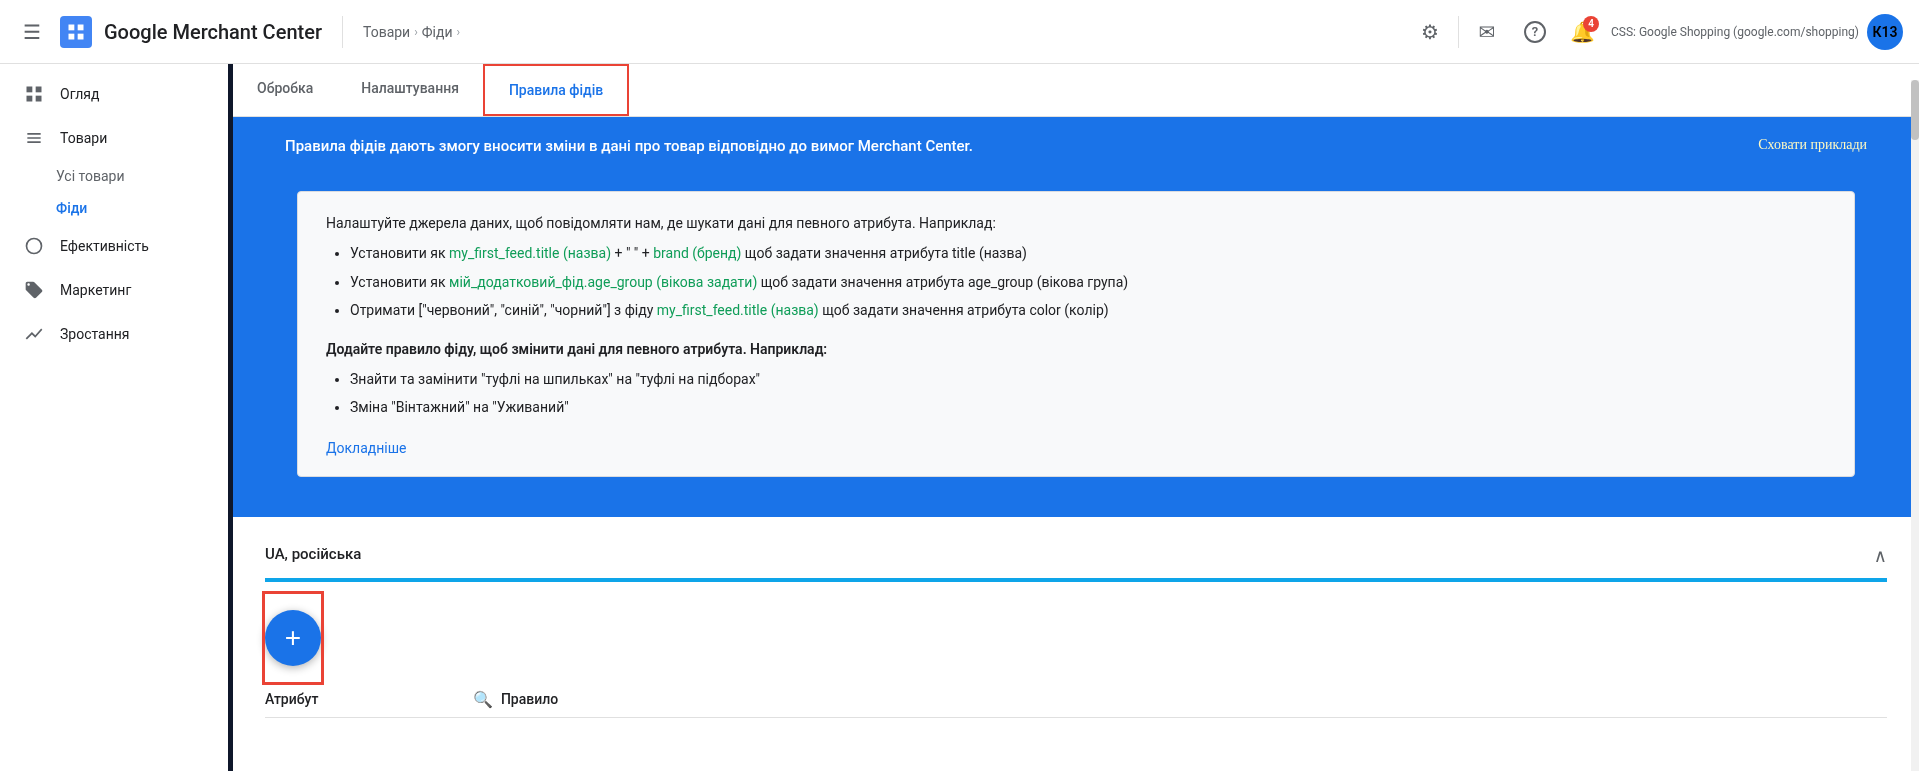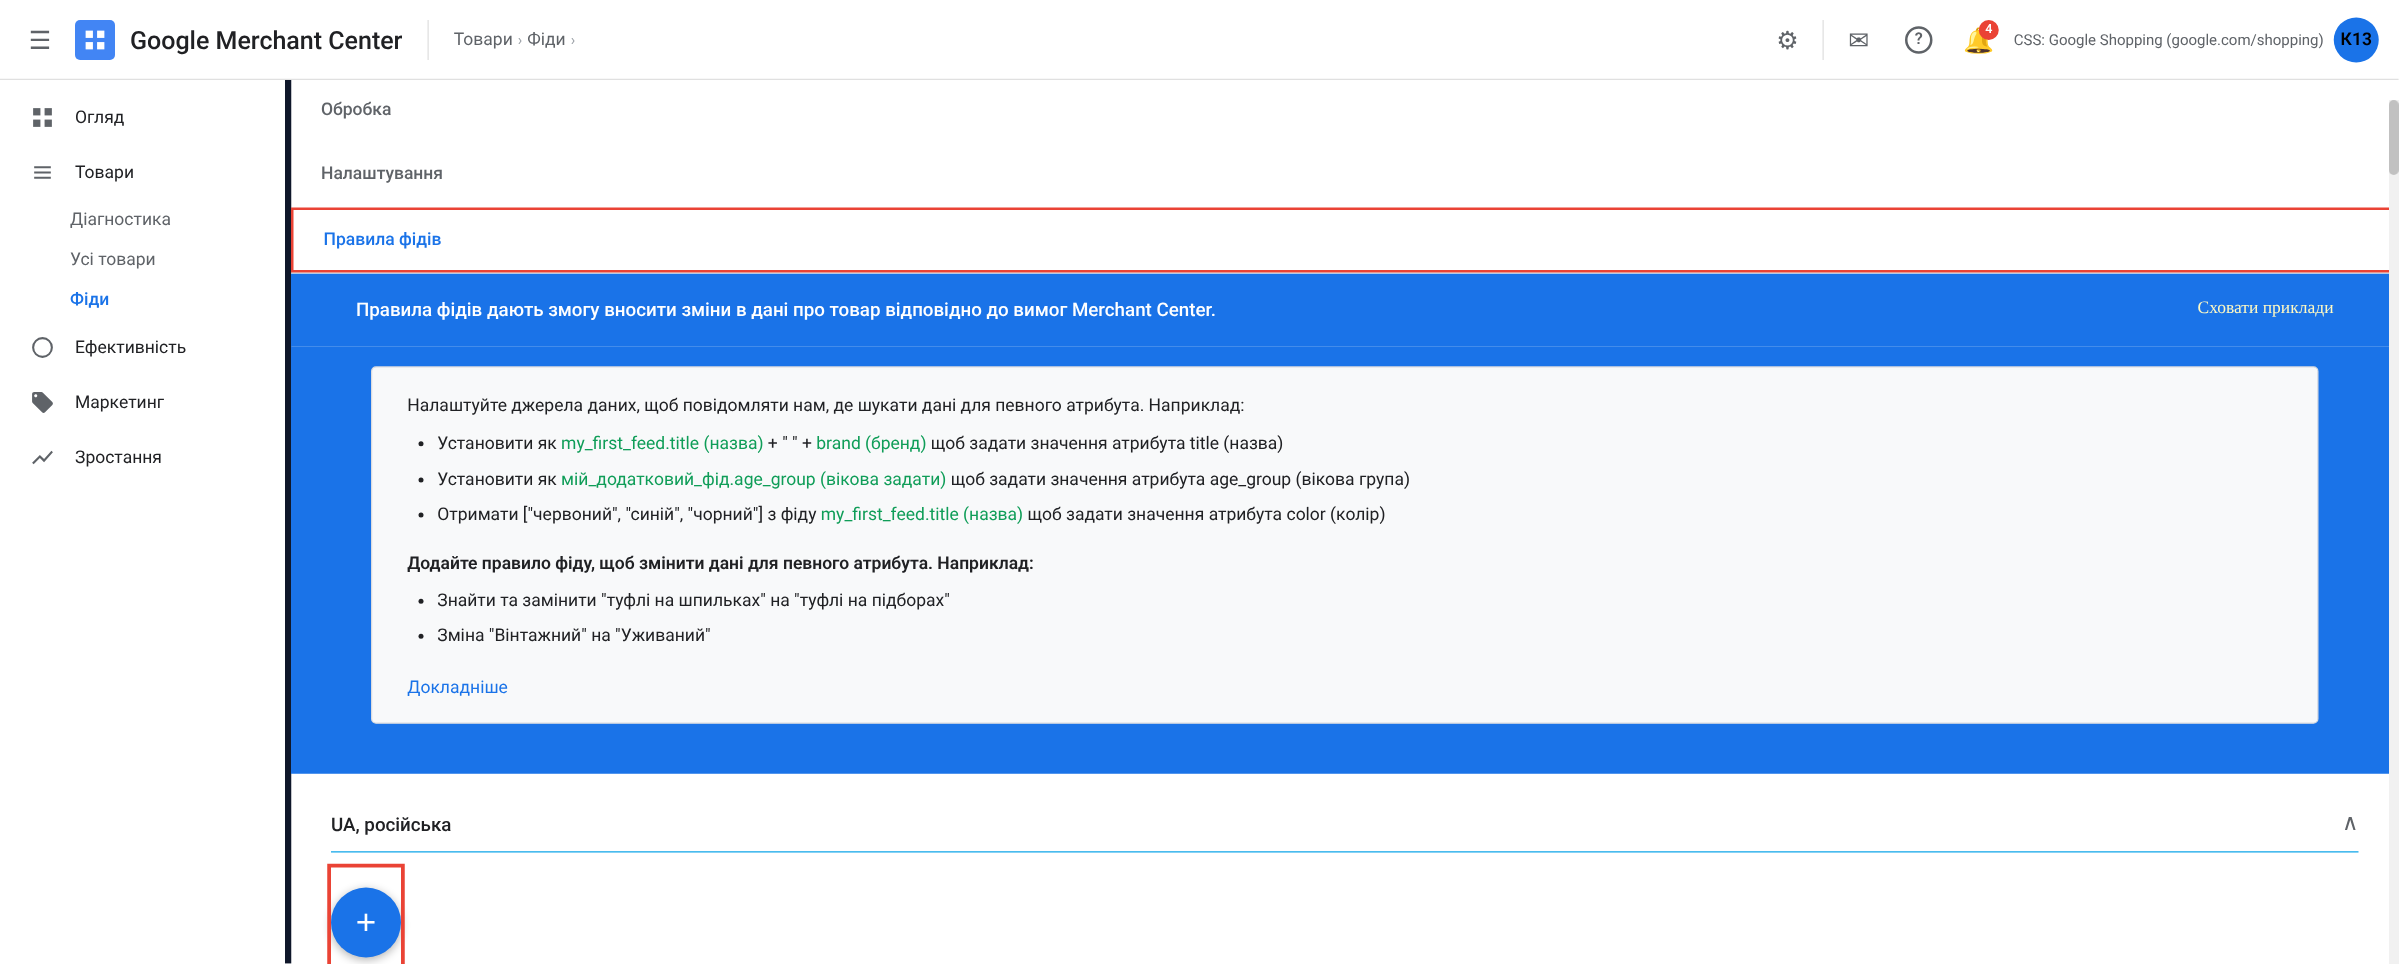--- a/index.html
+++ b/index.html
@@ -32,37 +32,37 @@
     .sidebar { width: 233px; border-right: 5px solid #0f172a; overflow-y: auto; flex-shrink: 0; padding: 8px 0; }
     .sidebar-item { display: flex; align-items: center; gap: 16px; padding: 12px 24px; cursor: pointer; color: #202124; font-size: 14px; font-weight: 400; }
     .sidebar-item .icon { width: 20px; height: 20px; display: flex; align-items: center; justify-content: center; flex-shrink: 0; }
     .sidebar-sub { padding: 8px 0 8px 56px; cursor: pointer; font-size: 14px; color: #5f6368; }
     .sidebar-sub.active { color: #1a73e8; font-weight: 500; }
 
     
     .content { flex: 1; overflow-y: auto; display: flex; flex-direction: column; }
 
     
-    .tabs-bar { display: flex; border-bottom: 1px solid #e0e0e0; padding: 0 0; flex-shrink: 0; flex-direction: column; }
+    .tabs-bar { display: flex; border-bottom: 1px solid #e0e0e0; padding: 0 0; flex-shrink: 0; }
     .tab { padding: 16px 24px; font-size: 14px; font-weight: 500; color: #5f6368; cursor: pointer; border-bottom: 3px solid transparent; white-space: nowrap; }
     .tab.active { color: #1a73e8; border-bottom: 3px solid #1a73e8; border: 2px solid #ea4335; }
 
     
     .info-banner { background: #1a73e8; color: #fff; padding: 20px 52px; display: flex; align-items: flex-start; justify-content: space-between; }
     .info-banner-text { font-size: 15px; font-weight: 500; flex: 1; }
     .hide-examples-btn { color: #fef9c3; font-size: 14px; font-weight: 500; cursor: pointer; white-space: nowrap; margin-left: 24px; text-decoration: none; font-family: Liberation Serif, serif; }
 
     
     .example-box { background: #f8f9fa; border: 1px solid #dadce0; border-radius: 4px; padding: 20px 28px; margin: 16px 32px; }
     .example-box p { font-size: 14px; color: #202124; margin-bottom: 8px; line-height: 1.6; }
     .example-box ul { margin: 8px 0 16px 24px; }
     .example-box li { font-size: 14px; color: #202124; margin-bottom: 6px; line-height: 1.6; }
     .example-box .green-link { color: #0f9d58; cursor: pointer; margin-top: 37px; }
     .example-box .more-link { color: #1a73e8; cursor: pointer; font-size: 14px; }
-    .section-header { display: flex; align-items: flex-end; justify-content: space-between; padding: 12px 0; border-bottom: 1px solid #0ea5e9; }
+    .section-header { display: flex; align-items: flex-start; justify-content: space-between; padding: 12px 0; border-bottom: 4px solid #0ea5e9; }
     .section-title { font-size: 15px; font-weight: 500; color: #202124; }
     .section-collapse { color: #5f6368; cursor: pointer; font-size: 18px; }
 
     
     .add-rule-btn { width: 56px; height: 56px; border-radius: 50%; background: #1a73e8; color: #fff; border: none; font-size: 28px; cursor: pointer; display: flex; align-items: center; justify-content: center; box-shadow: 0 2px 8px rgba(0,0,0,0.3); margin: 16px 0; outline: 3px solid #ea4335; }
 
     
     .table-header { display: flex; align-items: center; padding: 8px 0; border-bottom: 1px solid #e0e0e0; gap: 8px; }
     .table-header .col-attr { flex: 0 0 200px; font-size: 14px; font-weight: 500; color: #202124; }
     .table-header .col-rule { flex: 1; font-size: 14px; font-weight: 500; color: #202124; display: flex; align-items: center; gap: 8px; }
@@ -136,23 +136,20 @@
     </div>
     <div class="sidebar-item">
       <div class="icon">
         <svg width="20" height="20" viewBox="0 0 24 24" fill="#5f6368">
             <path d="M4 6h16v2H4zm0 5h16v2H4zm0 5h16v2H4z"></path>
           </svg>
       </div>
       <span>Товари</span>
     </div>
     <div class="sidebar-sub">
-      <span>Діагностика</span>
-    </div>
-    <div class="sidebar-sub">
       <span>Усі товари</span>
     </div>
     <div class="sidebar-sub active" style="color:#1a73e8;font-weight:500;">
       <span>Фіди</span>
     </div>
     <div class="sidebar-item">
       <div class="icon">
         <svg width="20" height="20" viewBox="0 0 24 24" fill="none" stroke="#5f6368" stroke-width="2">
             <circle cx="12" cy="12" r="9"></circle>
           </svg>

